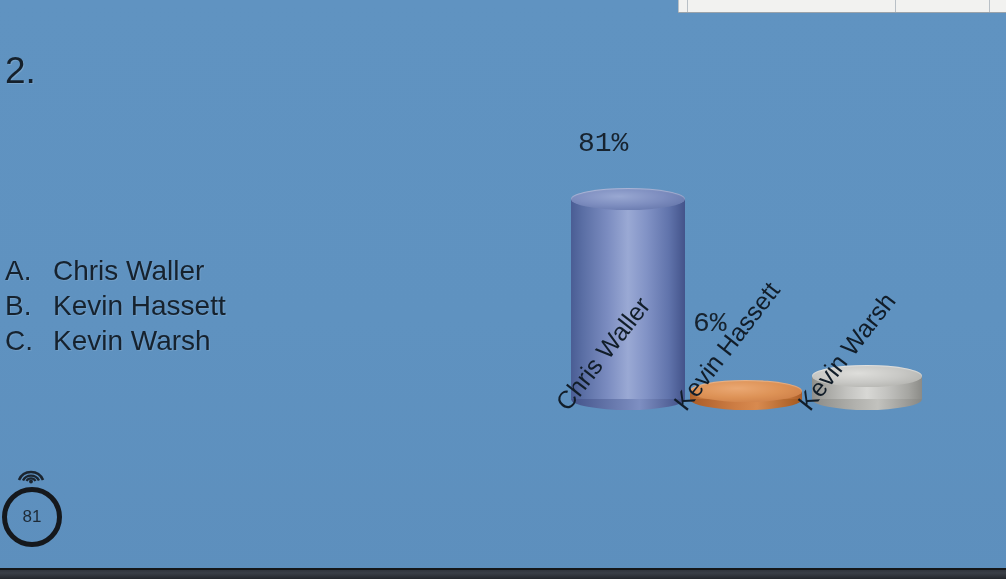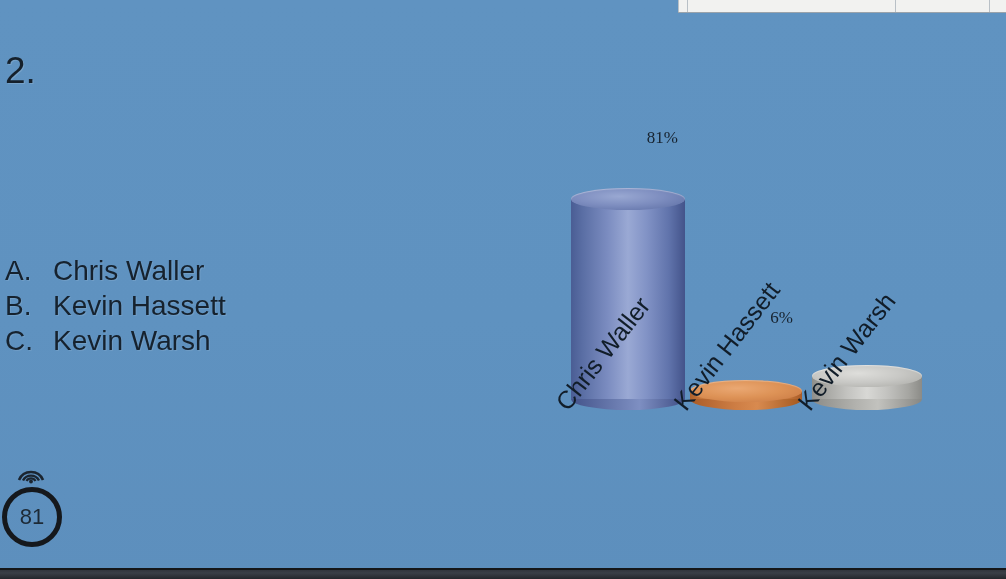--- a/index.html
+++ b/index.html
@@ -136,21 +136,21 @@
   }
   .badge .count {
     position: absolute;
     left: 0;
     top: 0;
     width: 60px;
     height: 60px;
     display: flex;
     align-items: center;
     justify-content: center;
-    font-size: 22px;
+    font-size: 17px;
     color: #1d2a36;
     font-family: "Liberation Sans", sans-serif;
   }
   .signal-icon {
     position: absolute;
     left: 15px;
     top: 461px;
     width: 32px;
     height: 24px;
   }
@@ -229,24 +229,24 @@
   .cyl.gray .cap {
     background: radial-gradient(ellipse at 42% 38%, #dededb 0%, #c8c8c5 48%, #b6b6b2 78%, #a6a6a2 100%);
     box-shadow: inset 0 1px 1px rgba(255,255,255,0.45);
   }
   .cyl.gray .base {
     background: linear-gradient(90deg, #8b8b87 0%, #b2b2ae 40%, #c2c2be 60%, #878783 100%);
   }
 
   .val-label {
     position: absolute;
-    text-align: right;
+    text-align: left;
     color: #17232f;
-    font-size: 17px;
-    font-family: Liberation Serif, serif;
+    font-size: 28px;
+    font-family: Liberation Mono, monospace;
     white-space: nowrap;
   }
   .cat-label {
     position: absolute;
     color: #111d29;
     font-size: 25px;
     font-family: "Liberation Sans", sans-serif;
     white-space: nowrap;
     transform-origin: left top;
     transform: rotate(-52deg);

